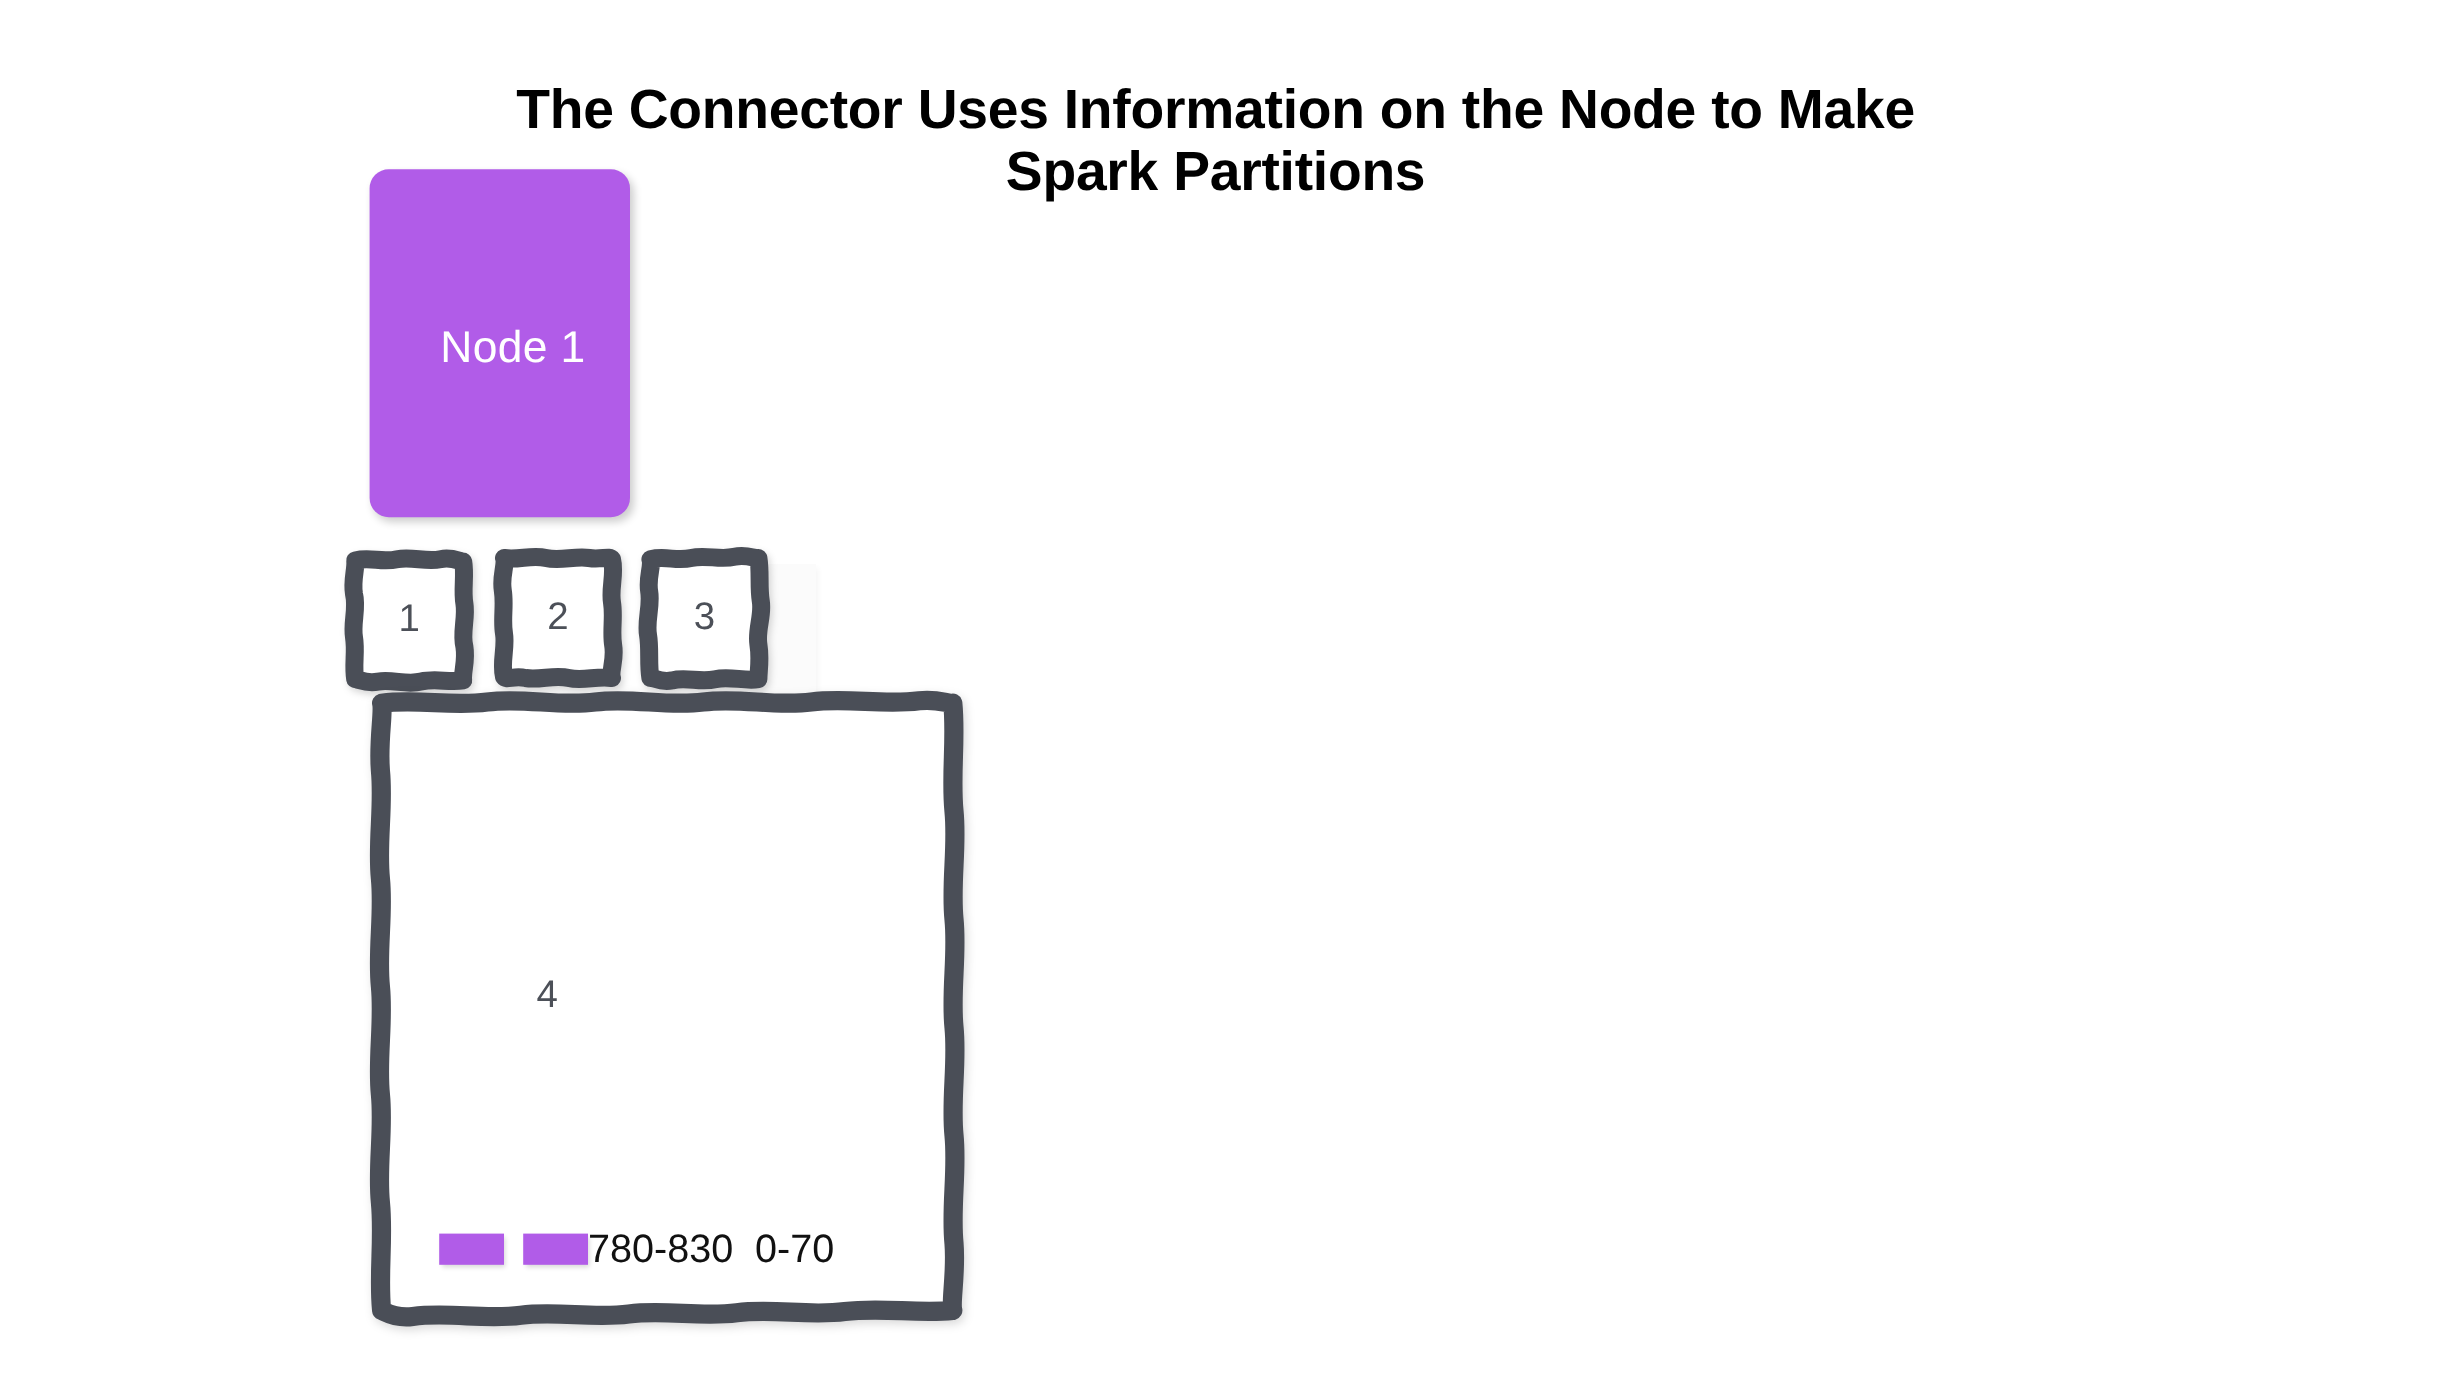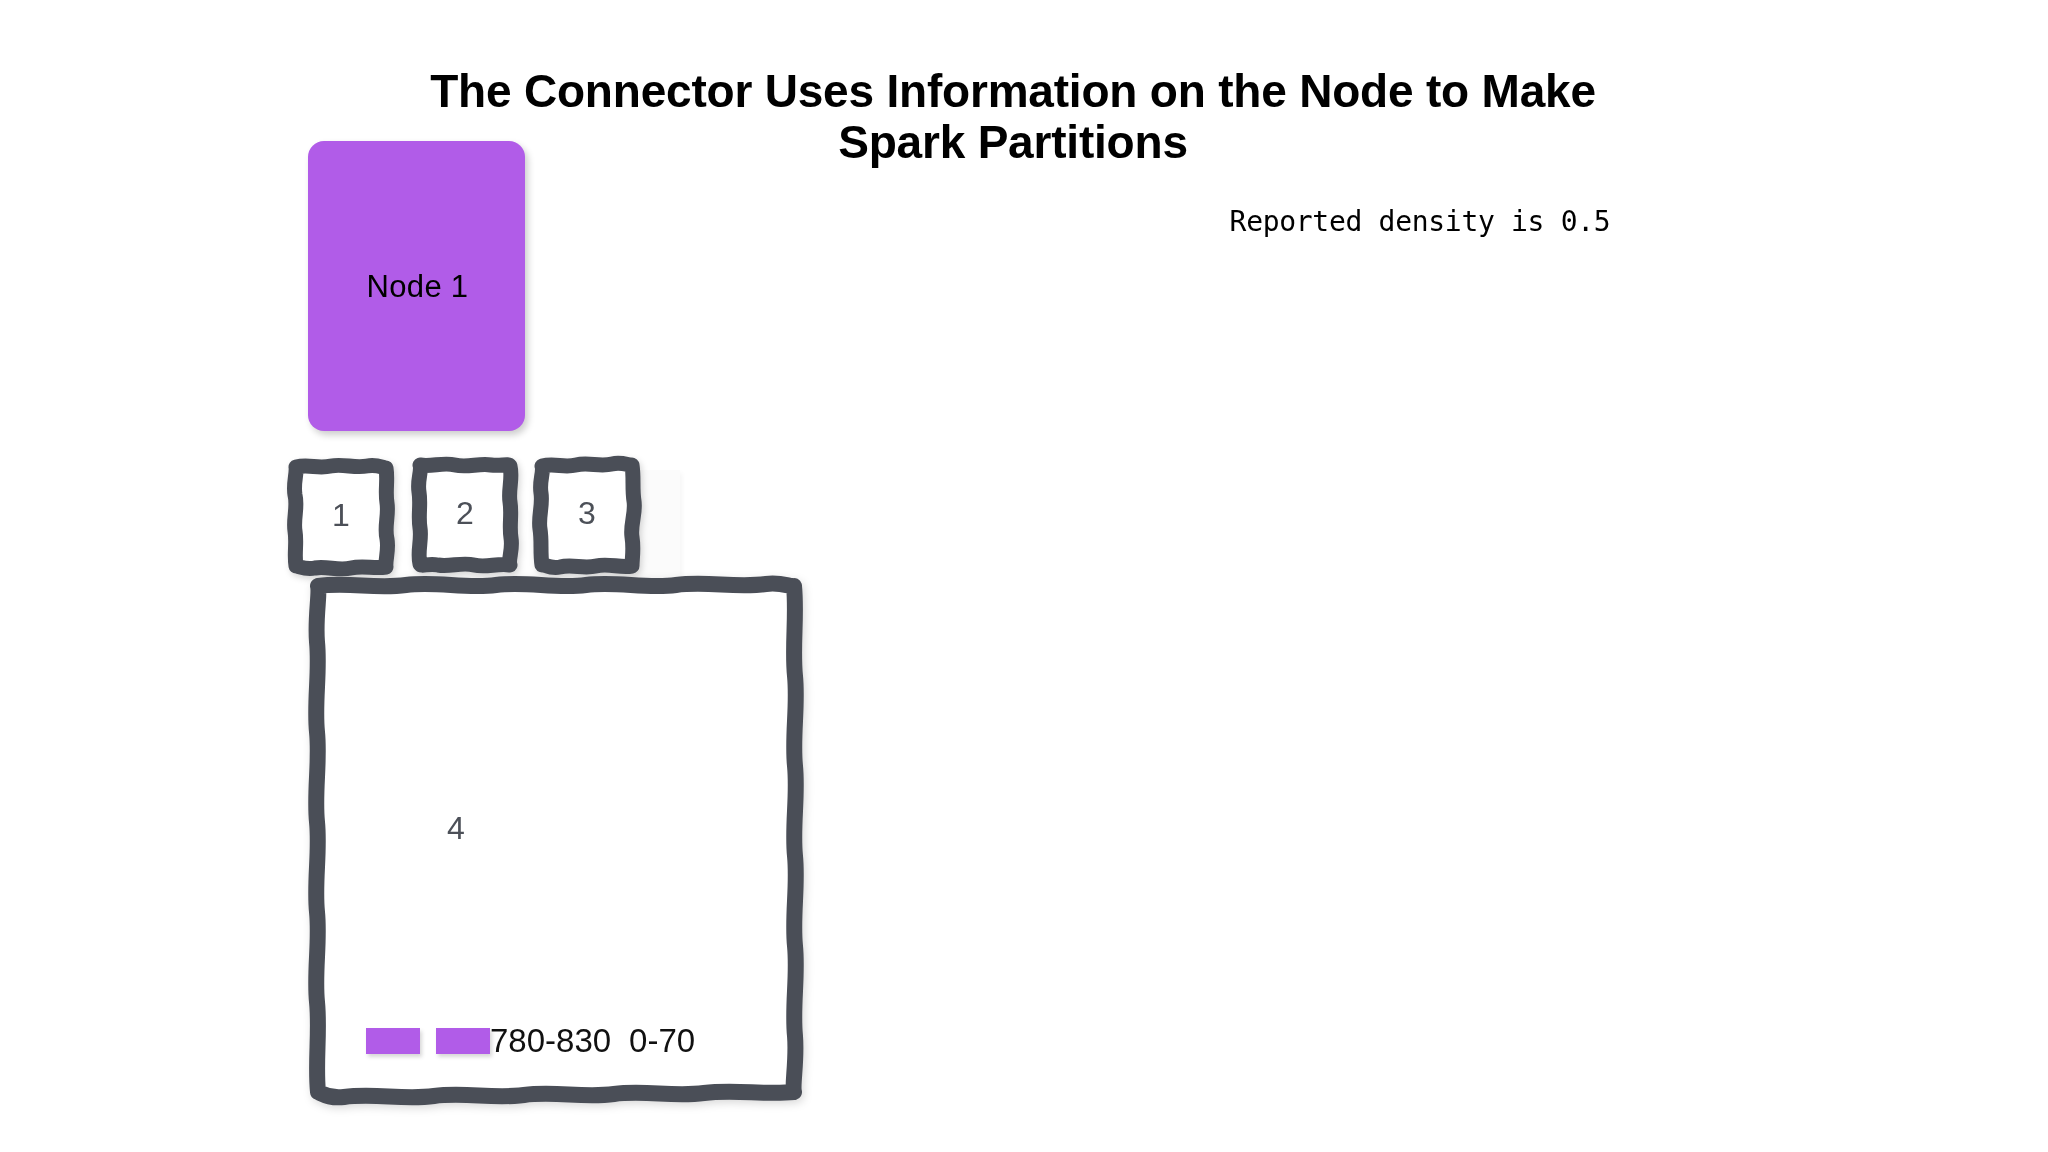--- a/index.html
+++ b/index.html
@@ -78,26 +78,26 @@
     left: 308px;
     top: 141px;
     width: 217px;
     height: 290px;
     background: #b15ce8;
     border-radius: 16px;
     box-shadow: 3px 4px 7px rgba(0,0,0,0.20);
   }
   #node-card .node-label {
     position: absolute;
-    left: 1px;
+    left: 11px;
     top: 128px;
     width: 100%;
     text-align: center;
-    color: #000000;
-    font-size: 31px;
+    color: #ffffff;
+    font-size: 37px;
     font-weight: 300;
     letter-spacing: 0.3px;
   }
 
   
   .sketch-box {
     position: absolute;
   }
   .sketch-box svg {
     position: absolute;
@@ -192,21 +192,20 @@
 </style>
 </head>
 <body>
 
 <div id="slide-title">
   <span class="title-inner">The Connector Uses Information on the Node to Make
 Spark Partitions</span>
 </div>
 
 <div id="config-block">
-  <div class="config-line cfg-line-2">Reported density is 0.5</div>
 </div>
 
 <div id="node-card">
   <div class="node-label">Node 1</div>
 </div>
 
 <div id="ghost-panel"></div>
 
 <div class="sketch-box part-box" id="part-box-1">
   <svg viewBox="0 0 112 124" preserveAspectRatio="none">

